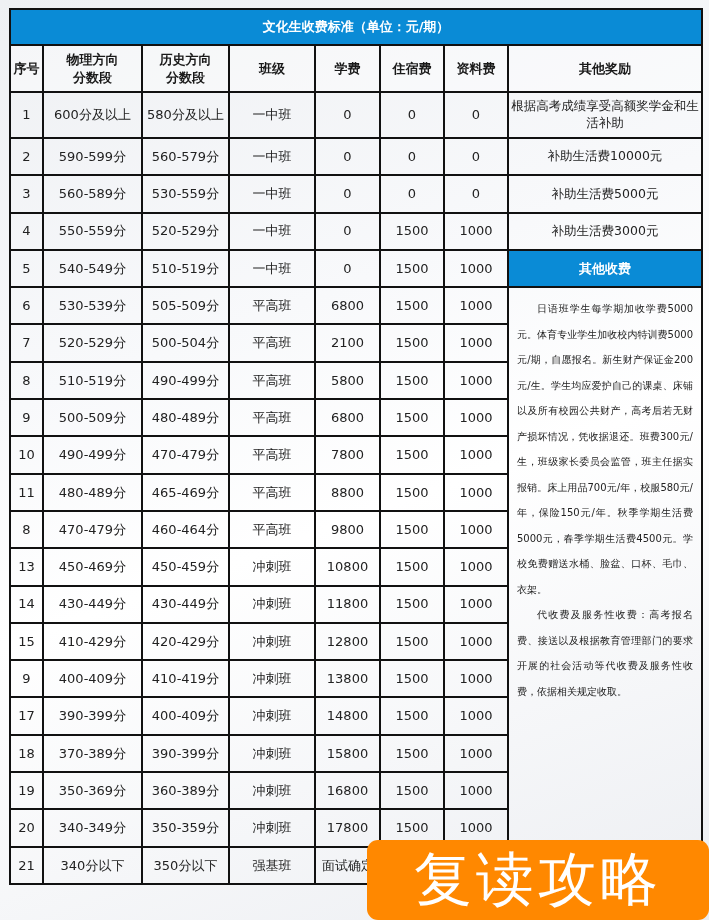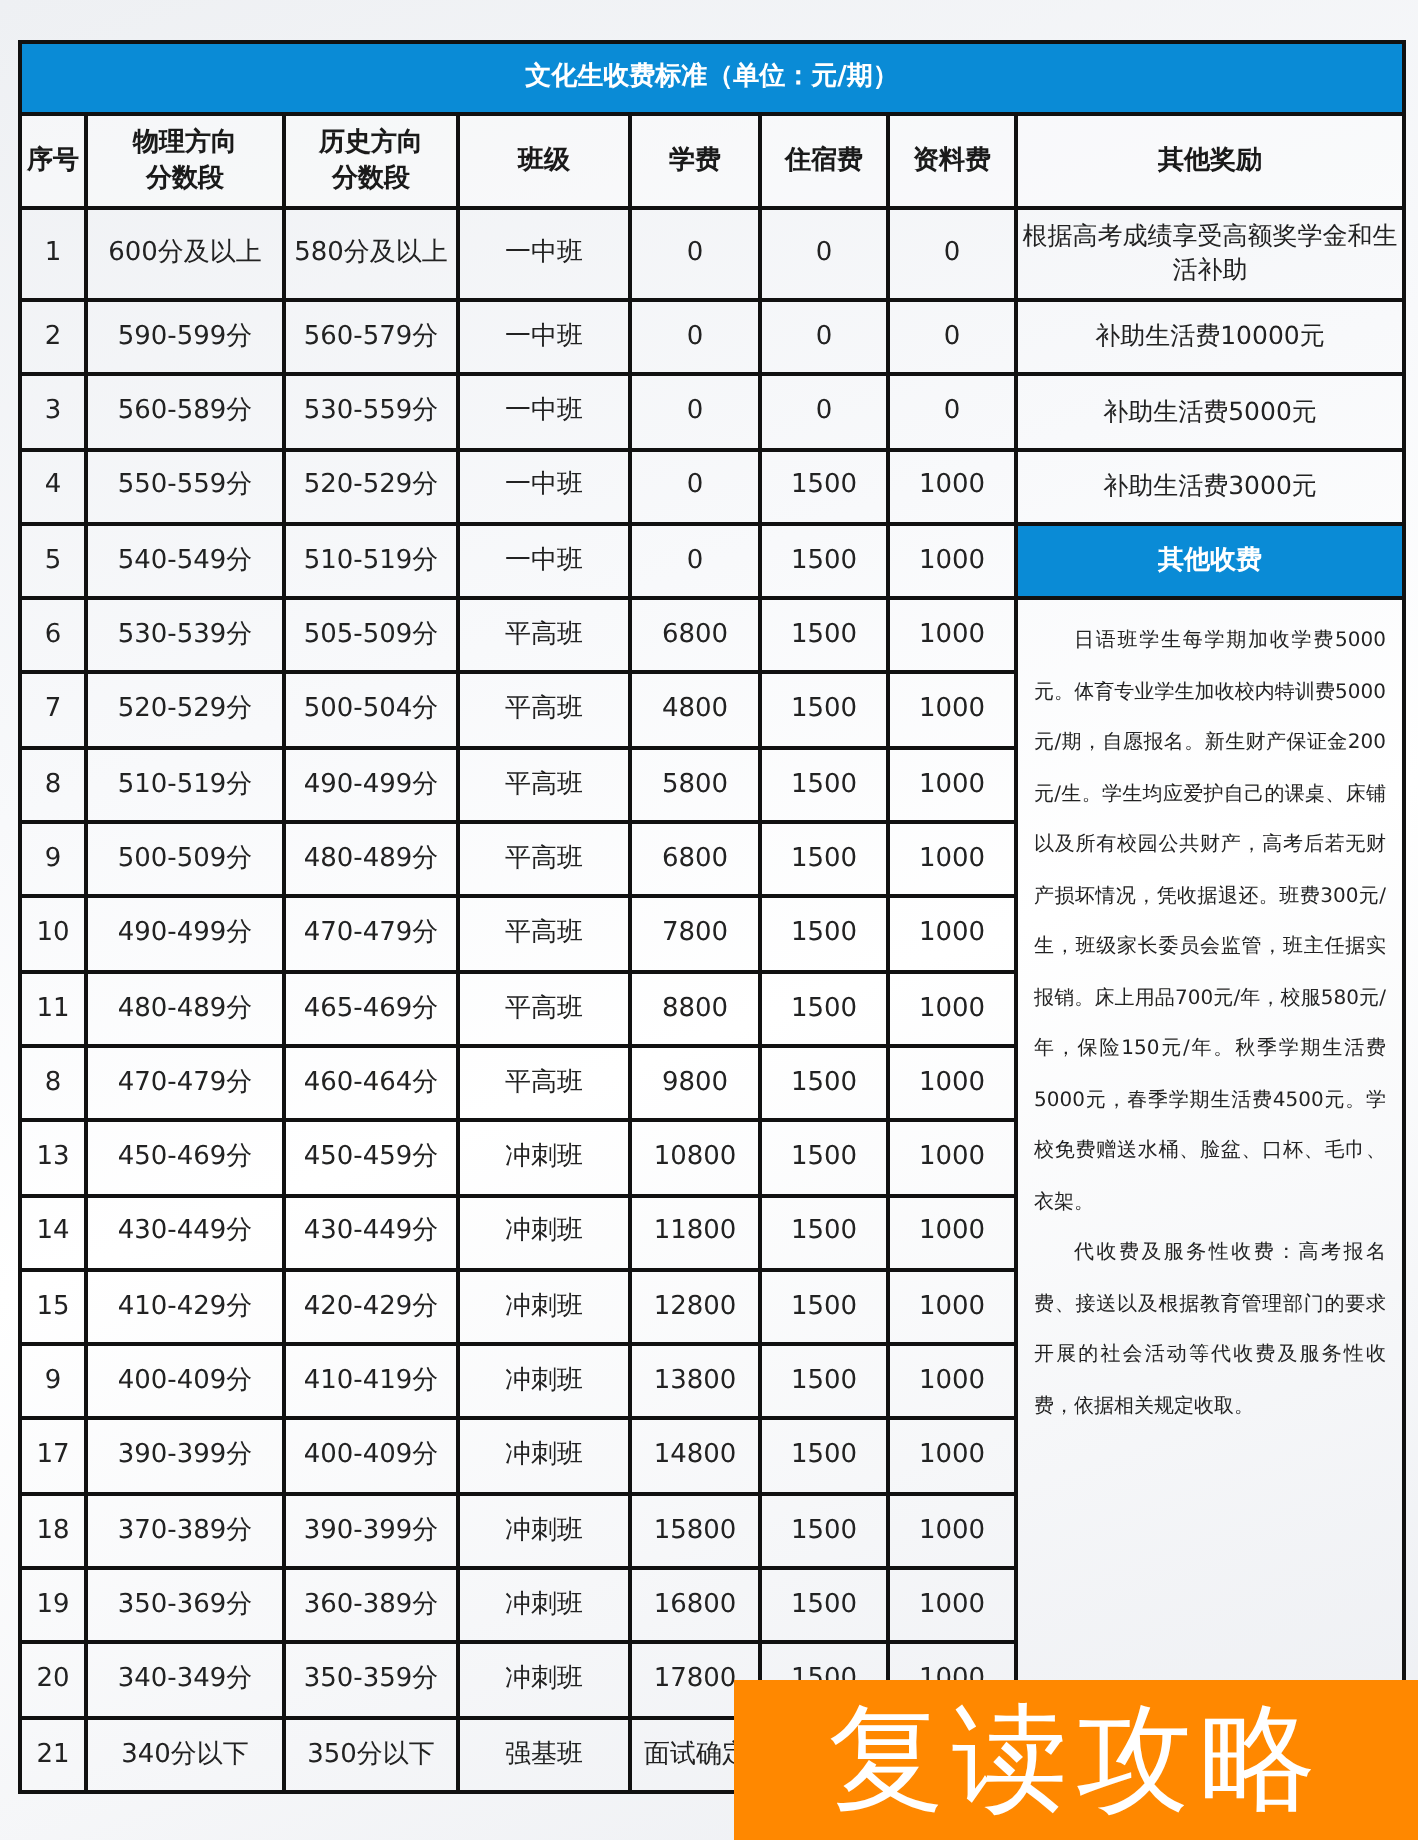--- a/index.html
+++ b/index.html
@@ -3,21 +3,21 @@
 <meta charset="utf-8">
 <style>
   html, body { margin: 0; padding: 0; }
   body {
     width: 709px; height: 920px; overflow: hidden; position: relative;
     background: linear-gradient(160deg, #eef0f3 0%, #f8f9fb 35%, #ffffff 55%, #eceef2 100%);
     font-family: "DejaVu Sans", "Liberation Sans", sans-serif;
     color: #222;
   }
   .sheet {
-    position: absolute; left: 9px; top: 20px; width: 655px;
+    position: absolute; left: 9px; top: 8px; width: 655px;
   }
   table {
     border-collapse: collapse; width: 692px; table-layout: fixed;
   }
   td, th {
     border: 2px solid #111; text-align: center; vertical-align: middle;
     font-size: 13px; padding: 0; line-height: 1.35;
   }
   .title-row th {
     background: #0a8bd6; color: #fff; font-weight: bold; font-size: 13px; height: 34px;
@@ -28,21 +28,21 @@
   td.reward { font-size: 12.5px; padding: 0 0; }
   td.other-head { background: #0a8bd6; color: #fff; font-weight: bold; }
   td.note {
     vertical-align: top; text-align: justify; font-size: 10px; line-height: 25.5px;
     padding: 8px 8px 0 8px; overflow: hidden;
   }
   .note p { margin: 0; text-indent: 2em; }
   .banner {
     position: absolute; left: 367px; top: 840px; width: 342px; height: 80px;
     background: #ff8800; color: #fff; display: flex; align-items: center; justify-content: center;
-    font-size: 58px; letter-spacing: 4px; font-weight: normal;
+    font-size: 58px; letter-spacing: 4px; font-weight: normal; border-radius: 11px;
   }
 </style>
 </head>
 <body>
 
 <div class="sheet">
   <table>
     <colgroup>
       <col style="width:33px">
         <col style="width:99px">
@@ -136,21 +136,21 @@
           <td class="note" rowspan="16">
             <p>日语班学生每学期加收学费5000元。体育专业学生加收校内特训费5000元/期，自愿报名。新生财产保证金200元/生。学生均应爱护自己的课桌、床铺以及所有校园公共财产，高考后若无财产损坏情况，凭收据退还。班费300元/生，班级家长委员会监管，班主任据实报销。床上用品700元/年，校服580元/年，保险150元/年。秋季学期生活费5000元，春季学期生活费4500元。学校免费赠送水桶、脸盆、口杯、毛巾、衣架。</p>
             <p>代收费及服务性收费：高考报名费、接送以及根据教育管理部门的要求开展的社会活动等代收费及服务性收费，依据相关规定收取。</p>
           </td>
         </tr>
         <tr class="rn">
           <td>7</td>
           <td>520-529分</td>
           <td>500-504分</td>
           <td>平高班</td>
-          <td>4800</td>
+          <td>2100</td>
           <td>1500</td>
           <td>1000</td>
         </tr>
         <tr class="rn">
           <td>8</td>
           <td>510-519分</td>
           <td>490-499分</td>
           <td>平高班</td>
           <td>5800</td>
           <td>1500</td>

